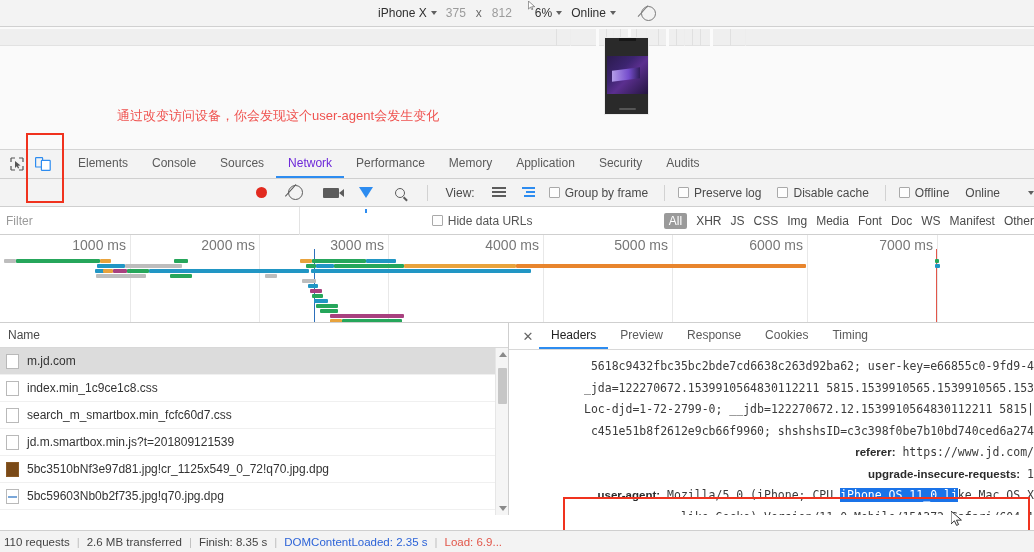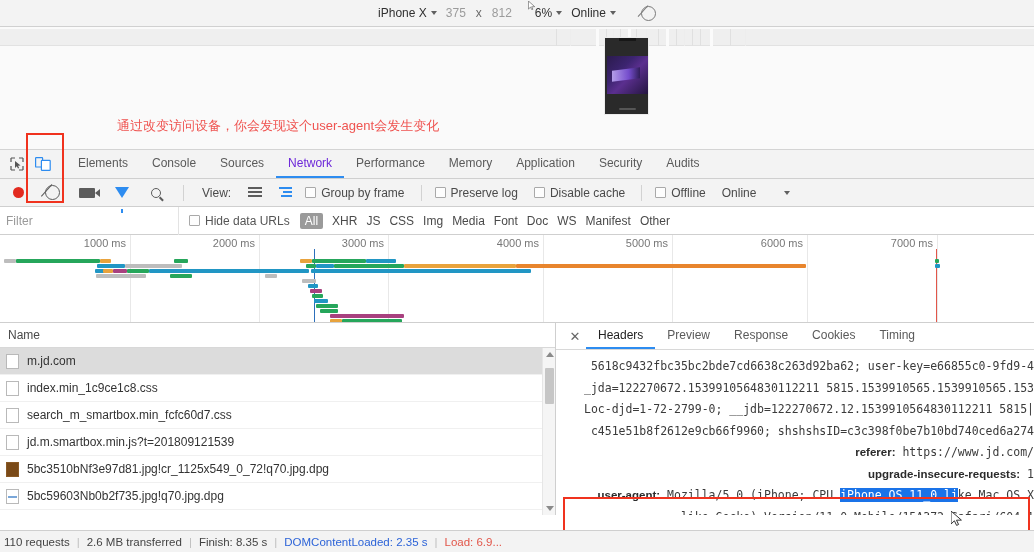--- a/index.html
+++ b/index.html
@@ -48,21 +48,21 @@
   }
   #phone .screen:after{
     content:""; position:absolute; left:5px; top:13px; width:28px; height:11px;
     background:linear-gradient(90deg,#c9b3ff,#7a52d8 60%,#2a1b52);
     transform:skewY(-7deg); opacity:.85;
   }
   #phone .notch{position:absolute;left:14px;top:0;width:17px;height:3px;background:#171717;}
   #phone .home{position:absolute;left:14px;bottom:4px;width:17px;height:2px;background:#555;border-radius:1px;}
 
   
-  #annot { position:absolute; left:117px; top:88px; color:#ef5350; font-size:13px; line-height:21px; white-space:nowrap; }
+  #annot { position:absolute; left:117px; top:78px; color:#ef5350; font-size:13px; line-height:21px; white-space:nowrap; }
 
   
   .redbox { position:absolute; border:2px solid #f0321e; pointer-events:none; }
   #redbox-device { left:26px; top:133px; width:38px; height:70px; }
   #redbox-ua { left:563px; top:497px; width:467px; height:40px; }
 
   
   #devtools { position:relative; }
   #tabbar {
     height:29px; background:#f3f3f3; border-bottom:1px solid #cfcfcf;
@@ -71,21 +71,21 @@
   #tabbar .tool-ico { width:26px; display:flex;align-items:center;justify-content:center; }
   #tabbar .tabs { display:flex; align-items:stretch; margin-left:10px; }
   #tabbar .tab {
     padding:0 12px; display:flex; align-items:center; color:#5a5a5a; font-size:12px;
     border-bottom:2px solid transparent; cursor:default; white-space:nowrap;
   }
   #tabbar .tab.active { color:#6d28d9; border-bottom-color:#2d8cf0; }
 
   #subbar {
     height:28px; background:#f3f3f3; border-bottom:1px solid #cfcfcf;
-    display:flex; align-items:center; gap:6px; padding-left:4px; font-size:12px; color:#4a4a4a;
+    display:flex; align-items:center; gap:6px; padding-left:4px; font-size:12px; color:#4a4a4a;justify-content:flex-end;
   }
   #subbar .itm { display:flex; align-items:center; justify-content:center; width:28px; height:26px; }
   #subbar .vsep { width:1px; height:16px; background:#d2d2d2; margin:0 7px; }
   .rec-dot { width:11px;height:11px;border-radius:50%;background:#e22a1f; display:inline-block;}
   .clear-ico{width:15px;height:15px;border:1.4px solid #5c5c5c;border-radius:50%;position:relative;display:inline-block;}
   .clear-ico:after{content:"";position:absolute;left:50%;top:-1px;width:1.4px;height:16px;background:#5c5c5c;transform:rotate(42deg) translateX(-50%);transform-origin:top;}
   .cam-ico{width:16px;height:10px;background:#5c5c5c;border-radius:1px;position:relative;display:inline-block;}
   .cam-ico:after{content:"";position:absolute;right:-5px;top:1px;border-top:4px solid transparent;border-bottom:4px solid transparent;border-right:5px solid #5c5c5c;}
   .filter-ico{width:0;height:0;border-left:7px solid transparent;border-right:7px solid transparent;border-top:11px solid #2d8cf0;display:inline-block;position:relative;}
   .filter-ico:after{content:"";position:absolute;left:-1px;top:11px;width:2px;height:4px;background:#2d8cf0;}
@@ -94,37 +94,37 @@
   .list-ico{display:inline-block;width:14px;}
   .list-ico i{display:block;height:2px;background:#5c5c5c;margin-bottom:2px;}
   .wf-ico{display:inline-block;width:15px;}
   .wf-ico i{display:block;height:2px;background:#2d8cf0;margin-bottom:2px;}
   .cb { width:11px;height:11px;border:1px solid #a9a9a9;background:#fdfdfd;display:inline-block;border-radius:1px; }
   #subbar .lbl { margin-left:5px; margin-right:10px; white-space:nowrap; }
   #subbar .grp { display:flex; align-items:center; }
 
   #filterbar {
     height:28px; background:#fff; border-bottom:1px solid #cfcfcf;
-    display:flex; align-items:center; font-size:12px; color:#555;
+    display:flex; align-items:center; font-size:12px; color:#555;justify-content:space-between;
   }
   #filterbar .finput { width:178px; padding-left:6px; color:#9a9a9a; }
   #filterbar .fsep { width:1px; height:28px; background:#e3e3e3; margin-right:10px;}
   #filterbar .types { display:flex; align-items:center; gap:9px; margin-left:10px; color:#4a4a4a; }
   #filterbar .types .t.all { background:#9a9a9a; color:#fff; padding:1px 5px; border-radius:2px; }
 
   
   #overview { position:relative; height:88px; background:#fff; border-bottom:1px solid #cfcfcf; overflow:hidden; }
   #overview .tl { position:absolute; top:0; height:100%; border-left:1px solid #e8e8e8; }
-  #overview .tlabel { position:absolute; top:2px; font-size:11px; color:#777; transform:translateX(-100%); padding-right:4px;}
+  #overview .tlabel { position:absolute; top:2px; font-size:14px; color:#777; transform:translateX(-100%); padding-right:4px;}
   #overview .bar { position:absolute; height:4px; border-radius:1px; }
   #overview .vline { position:absolute; top:14px; bottom:0; width:1px; }
 
   
   #split { display:flex; height:192px; }
-  #left { width:556px; border-right:1px solid #cfcfcf; display:flex; flex-direction:column; background:#fff; position:relative;}
+  #left { width:509px; border-right:1px solid #cfcfcf; display:flex; flex-direction:column; background:#fff; position:relative;}
   #left .hdr { height:25px; border-bottom:1px solid #d8d8d8; display:flex; align-items:center; padding-left:8px; color:#4a4a4a; font-size:12px; background:#fff;}
   #rows { flex:1; overflow:hidden; position:relative; }
   .row { height:27px; display:flex; align-items:center; padding-left:6px; border-bottom:1px solid #f0f0f0; font-size:12px; color:#333; white-space:nowrap;}
   .row.sel { background:#dcdcdc; }
   .row .ficon { width:13px;height:15px;border:1px solid #b9b9b9;background:#fff;margin-right:8px;flex:none;position:relative;}
   .row .ficon.img { background:#7a4a18; border-color:#8a5a26; }
   .row .ficon.img2 { background:#fff; }
   .row .ficon.img2:after{content:"";position:absolute;left:1px;top:6px;right:1px;height:2px;background:#7aa7d9;}
   #vscroll { position:absolute; right:0; top:25px; bottom:0; width:13px; background:#f5f5f5; border-left:1px solid #e6e6e6; }
   #vscroll .thumb { position:absolute; left:2px; top:20px; width:9px; height:36px; background:#c6c6c6; border-radius:1px;}

